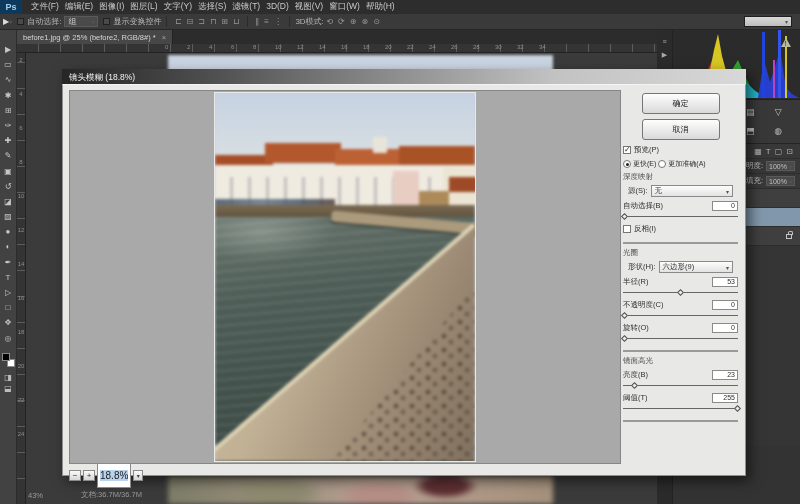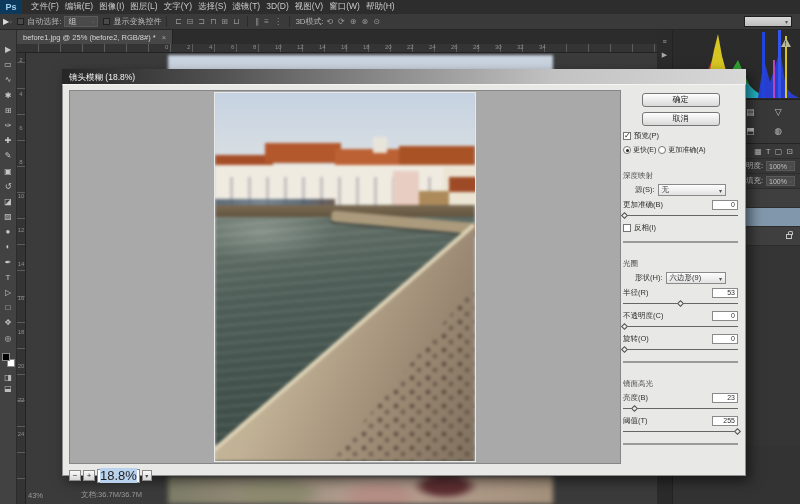--- a/index.html
+++ b/index.html
@@ -110,35 +110,35 @@
   .ph-water::after { content:""; position:absolute; inset:0; background:repeating-linear-gradient(175deg,rgba(255,255,255,.10) 0 2px,transparent 2px 9px); }
   .ph-wharf { position:absolute; left:116px; top:124px; width:150px; height:11px; background:#ab9a7c; transform:rotate(5deg); border-radius:4px; box-shadow:0 2px 2px rgba(30,25,18,.5); }
   .ph-pier { position:absolute; inset:0; clip-path:polygon(0% 97%,100% 36%,100% 100%,0% 100%); background:linear-gradient(115deg,#d3c6aa 0%,#c0b094 45%,#9c8a74 75%,#80705e 100%); }
   .ph-cobl { position:absolute; inset:0; clip-path:polygon(45% 100%,100% 52%,100% 100%);
      background-image:radial-gradient(circle at 5px 5px,rgba(60,45,35,.55) 2px,transparent 3px),radial-gradient(circle at 12px 11px,rgba(70,55,45,.45) 2px,transparent 3px);
      background-size:16px 14px; }
   .ph-edge { position:absolute; left:-4px; top:357px; width:346px; height:4px; background:#e0d5b8; transform:rotate(-40.9deg); transform-origin:0 0; }
 
   .zoombar { position:absolute; left:6px; top:384px; height:13px; display:flex; gap:2px; align-items:center; }
   .zbtn { width:12px; height:11px; background:linear-gradient(#fafafa,#d5d5d5); border:1px solid #8a8a8a; font-size:8px; display:flex; align-items:center; justify-content:center; color:#333; }
-  .zval { height:14px; min-width:34px; background:#fff; border:1px solid #8a8a8a; display:flex; align-items:center; padding:0 2px; font-size:13px; }
+  .zval { height:25px; min-width:34px; background:#fff; border:1px solid #8a8a8a; display:flex; align-items:center; padding:0 2px; font-size:10px; }
   .zval b { background:#b9d3ee; font-weight:normal; }
   .zdrop { width:10px; height:11px; border:1px solid #8a8a8a; background:linear-gradient(#fafafa,#d5d5d5); font-size:6px; display:flex; align-items:center; justify-content:center; color:#444; }
 
   .controls { position:absolute; right:7px; top:6px; width:115px; bottom:4px; font-size:7.5px; color:#2e2e2e; }
-  .btn { display:block; width:78px; height:14px; margin:2px auto 5px; background:linear-gradient(#fefefe,#d9d9d9); border:1px solid #767676; border-radius:3px; font-size:8px; color:#222; text-align:center; line-height:12px; font-family:inherit; }
+  .btn { display:block; width:78px; height:21px; margin:2px auto 5px; background:linear-gradient(#fefefe,#d9d9d9); border:1px solid #767676; border-radius:3px; font-size:8px; color:#222; text-align:center; line-height:12px; font-family:inherit; }
   .chkrow, .radline, .radrow { display:flex; align-items:center; gap:3px; margin:4px 0 3px; }
   .chk { width:8px; height:8px; background:#fff; border:1px solid #767676; position:relative; flex:0 0 8px; }
   .chk.on::after { content:"✓"; position:absolute; left:0; top:-2px; font-size:8px; color:#222; }
   .rad { width:8px; height:8px; border-radius:50%; background:#fff; border:1px solid #767676; position:relative; flex:0 0 8px; }
   .rad.on::after { content:""; position:absolute; left:2px; top:2px; width:3px; height:3px; border-radius:50%; background:#222; }
   .radline { font-size:7px; gap:2px; }
   .grp { border-bottom:2px solid #9a9a9a; padding-bottom:5px; margin-bottom:4px; }
-  .ghead { color:#4a4a4a; margin:16px 0 2px; }
-  .droprow { display:flex; align-items:center; gap:3px; margin:3px 12px; }
+  .ghead { color:#4a4a4a; margin:3px 0 2px; }
+  .droprow { display:flex; align-items:center; gap:3px; margin:3px 5px; }
   .drop { flex:1; height:12px; background:linear-gradient(#fdfdfd,#e2e2e2); border:1px solid #8a8a8a; display:flex; align-items:center; justify-content:space-between; padding:0 3px; }
   .valrow { display:flex; align-items:center; justify-content:space-between; margin-top:4px; }
   .valbox { width:26px; height:10px; background:#fff; border:1px solid #8a8a8a; text-align:right; padding-right:2px; font-size:7px; line-height:8px; }
   .slider { position:relative; height:7px; margin:2px 0 3px; }
   .slider::before { content:""; position:absolute; left:0; right:0; top:3px; height:1px; background:#666; }
   .sthumb { position:absolute; top:1px; width:5px; height:5px; background:#ececec; border:1px solid #4f4f4f; transform:rotate(45deg); margin-left:-3px; left:0; }
   .caret { color:#555; font-size:6px; }
 </style>
 </head>
 <body>
@@ -379,21 +379,21 @@
         <div class="grp">
           <div class="ghead">深度映射</div>
           <div class="droprow">
             <span>源(S):</span>
             <div class="drop">
               <span>无</span>
               <span class="caret">▾</span>
             </div>
           </div>
           <div class="valrow">
-            <span>更加准确(B)</span>
+            <span>自动选择(B)</span>
             <span class="valbox">0</span>
           </div>
           <div class="slider">
               <span class="sthumb" style="left: 2%;"></span>
             </div>
           <div class="chkrow">
             <span class="chk"></span>
             <span>反相(I)</span>
           </div>
         </div>

